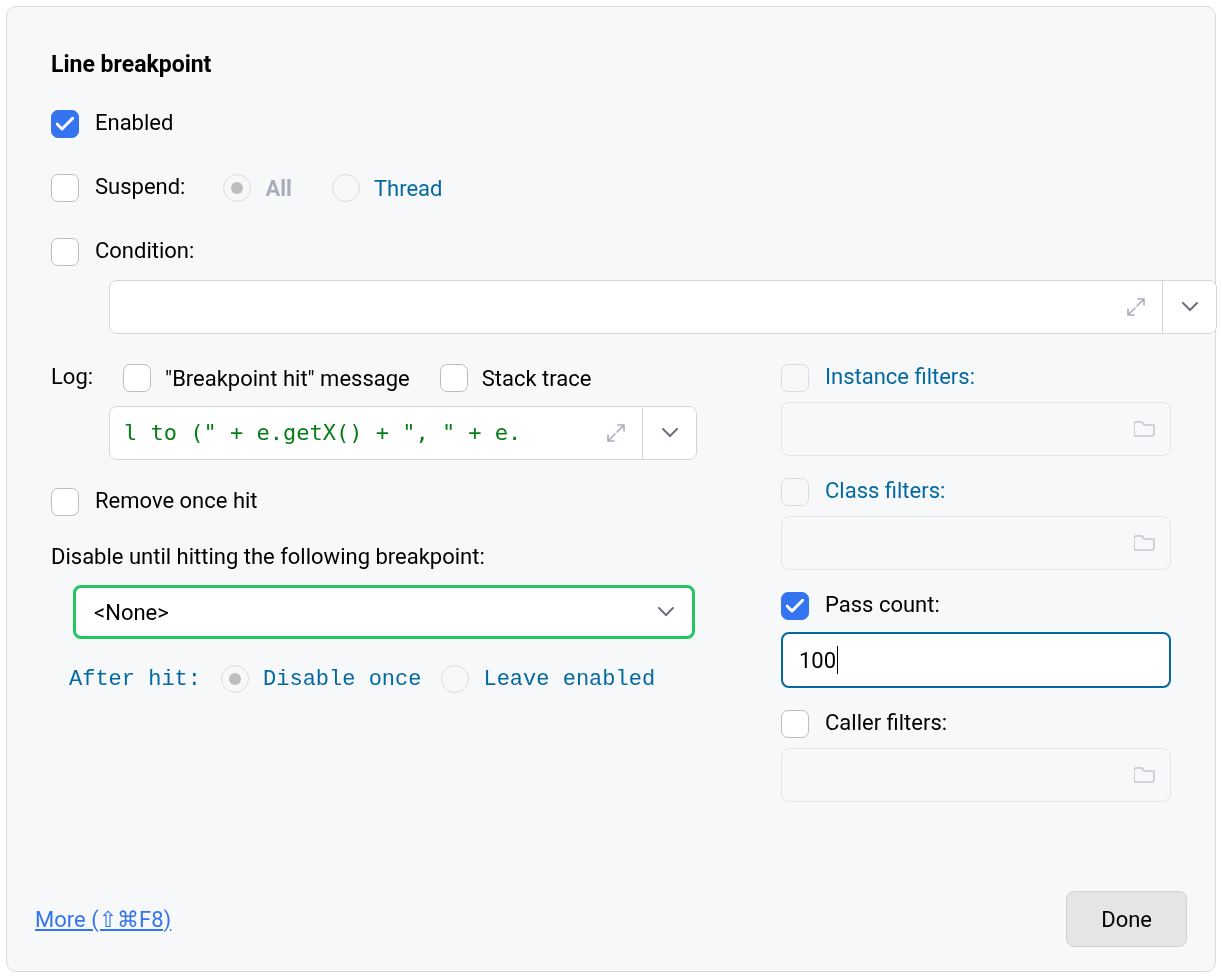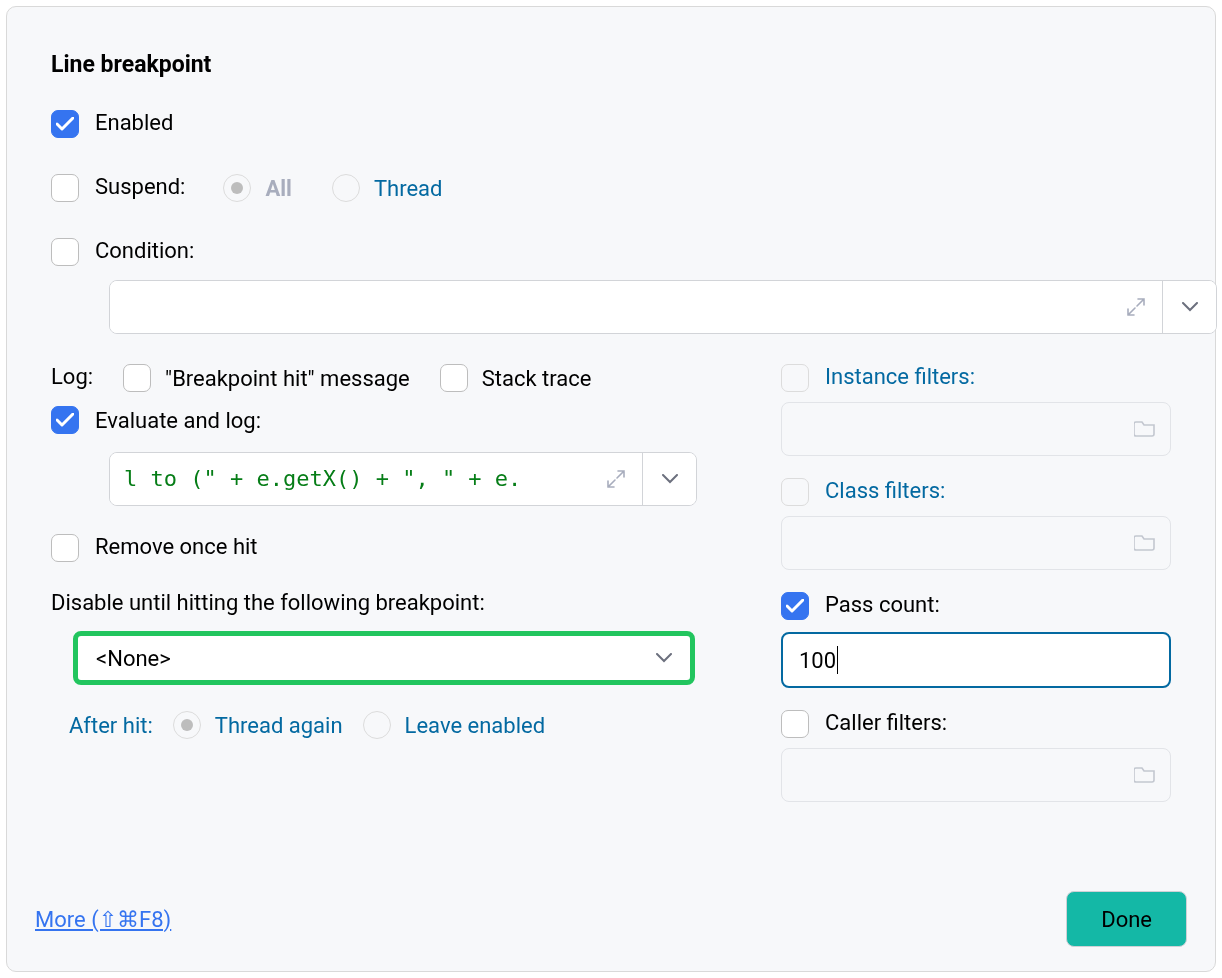--- a/index.html
+++ b/index.html
@@ -107,31 +107,31 @@
     font-family: "SF Mono", ui-monospace, Menlo, Consolas, monospace;
     color: #067d17;
     font-size: 22px;
     white-space: pre;
     padding-left: 14px;
     line-height: 52px;
   }
   .section-label { margin-bottom: 16px; display:block;}
   .select-box {
     background:#fff;
-    border:5px solid #22c55e;
+    border:3px solid #22c55e;
     border-radius:8px;
     height:54px;
     display:flex;
     align-items:center;
     justify-content:space-between;
     padding: 0 18px;
     margin-left: 22px;
     width: 622px;
   }
-  .after-hit-row { display:flex; align-items:center; gap:20px; margin-top:26px; margin-left:18px;}
+  .after-hit-row { display:flex; align-items:center; gap:20px; margin-top:26px; margin-left:18px;font-family:Liberation Mono, monospace;}
   .filter-field {
     display:flex;
     align-items:center;
     justify-content:flex-end;
     height:54px;
     border:1px solid #e2e4e8;
     border-radius:8px;
     background:#f7f8fa;
     padding: 0 14px;
     margin-top: 8px;
@@ -158,21 +158,21 @@
     position:absolute;
     bottom:24px;
     left:28px;
     right:28px;
     display:flex;
     align-items:center;
     justify-content:space-between;
   }
   .link { color:#3574f0; font-size:22px;text-decoration:underline; }
   .done-btn {
-    background:#14b8a6;
+    background:#e5e5e5;
     border:1px solid #cfd1d6;
     border-radius:8px;
     height:56px;
     padding: 0 34px;
     font-size:22px;
     display:inline-flex;
     align-items:center;
   }
   .expand-corner {
     position:absolute;
@@ -253,28 +253,20 @@
           <span>"Breakpoint hit" message</span>
         </span>
         <span class="inline-gap">
           <span class="checkbox">
             
           </span>
           <span>Stack trace</span>
         </span>
       </div>
 
-      <div class="eval-row">
-        <div class="checkbox checked">
-          <svg width="18" height="14" viewBox="0 0 18 14">
-              <path d="M1 7 L6 12 L17 1" stroke="#fff" stroke-width="3" fill="none" stroke-linecap="round" stroke-linejoin="round"></path>
-            </svg>
-        </div>
-        <span>Evaluate and log:</span>
-      </div>
       <div class="condition-field" style="width:588px; margin-bottom:28px;">
         <div class="main-area" style="overflow:hidden; padding-right:42px;">
           <span class="code-text">l to (" + e.getX() + ", " + e.</span>
           <span class="expand-corner">
             <svg width="20" height="20" viewBox="0 0 20 20" fill="none">
                 <path d="M12 2 L18 2 L18 8 M18 2 L11 9 M8 18 L2 18 L2 12 M2 18 L9 11" stroke="#a8adbd" stroke-width="1.6" stroke-linecap="round"></path>
               </svg>
           </span>
         </div>
         <div class="btn-cell">
@@ -298,21 +290,21 @@
             <path d="M1 1 L8 8 L15 1" stroke="#6c707e" stroke-width="2" fill="none" stroke-linecap="round"></path>
           </svg>
       </div>
 
       <div class="after-hit-row">
         <span class="label-disabled">After hit:</span>
         <span class="inline-gap">
           <span class="radio disabled">
               <span class="radio-dot"></span>
             </span>
-          <span class="label-disabled">Thread again</span>
+          <span class="label-disabled">Disable once</span>
         </span>
         <span class="inline-gap">
           <span class="radio disabled"></span>
           <span class="label-disabled">Leave enabled</span>
         </span>
       </div>
     </div>
 
     <div class="right-col">
 

